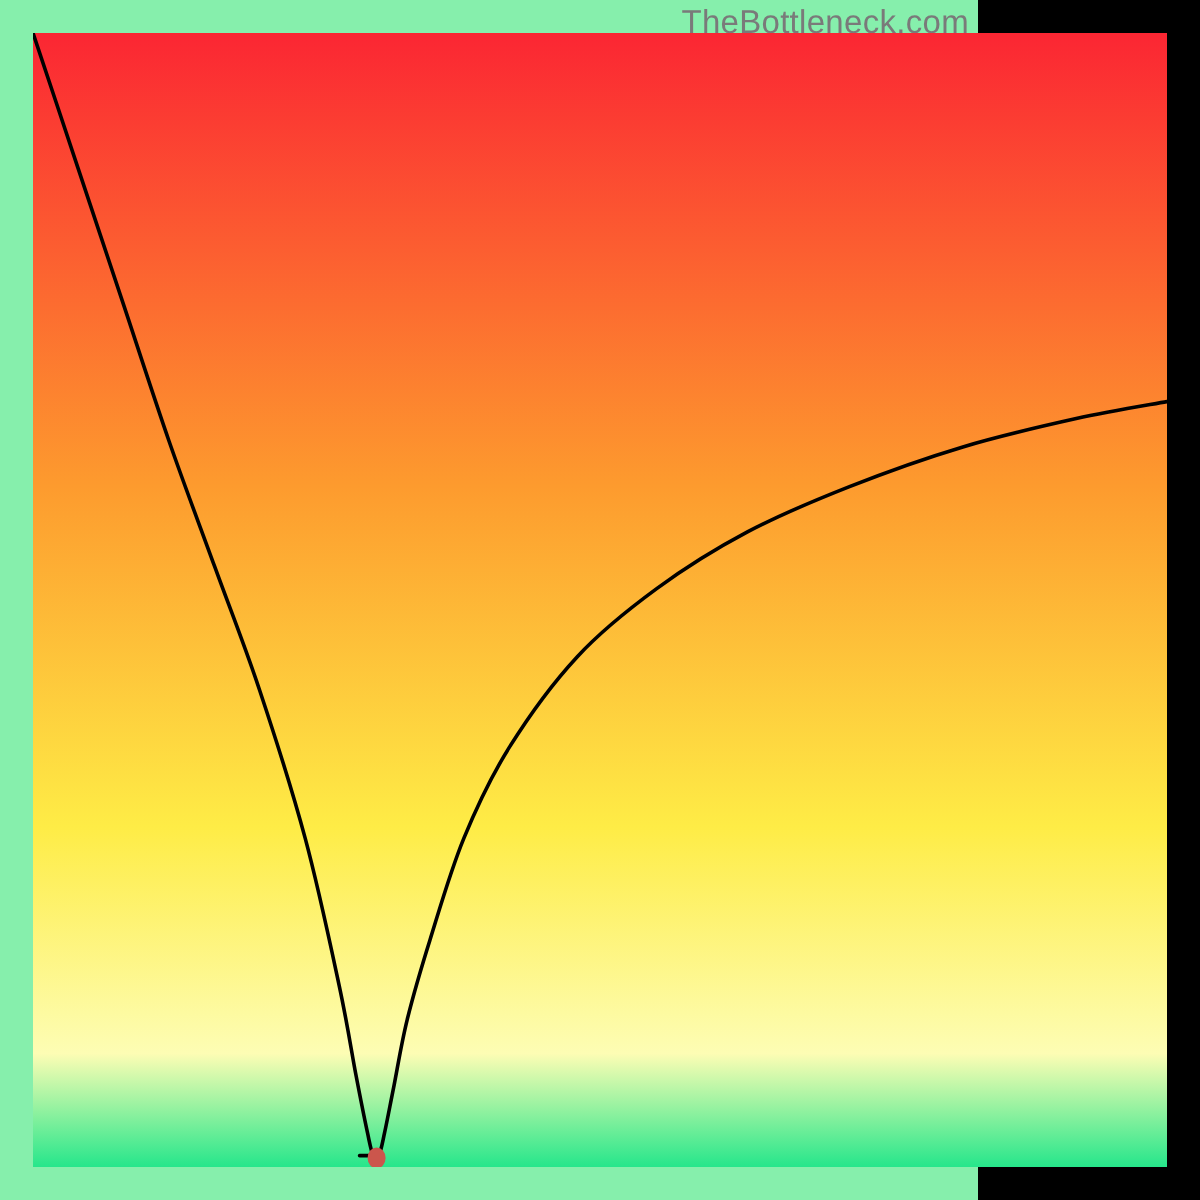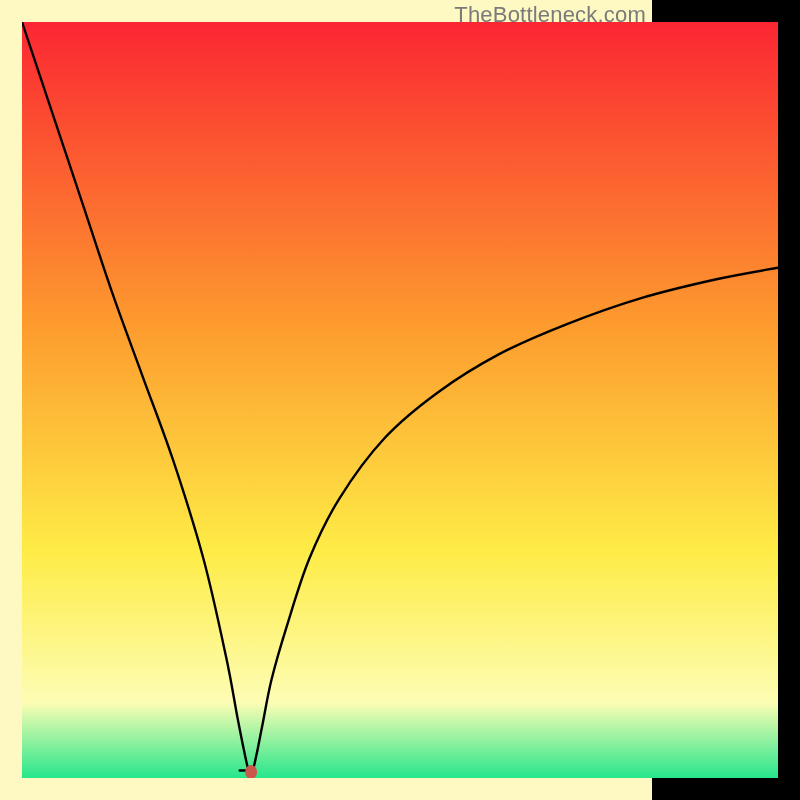--- a/index.html
+++ b/index.html
@@ -8,21 +8,21 @@
     width: 800px;
     height: 800px;
     background: #000;
     font-family: Arial, Helvetica, sans-serif;
     overflow: hidden;
   }
   .outer {
     position: relative;
     width: 652px;
     height: 800px;
-    background: #fef9c3;
+    background: #86efac;
   }
   .plot-area {
     position: absolute;
     left: 22px;
     top: 22px;
     width: 756px;
     height: 756px;
   }
   .watermark {
     position: absolute;

